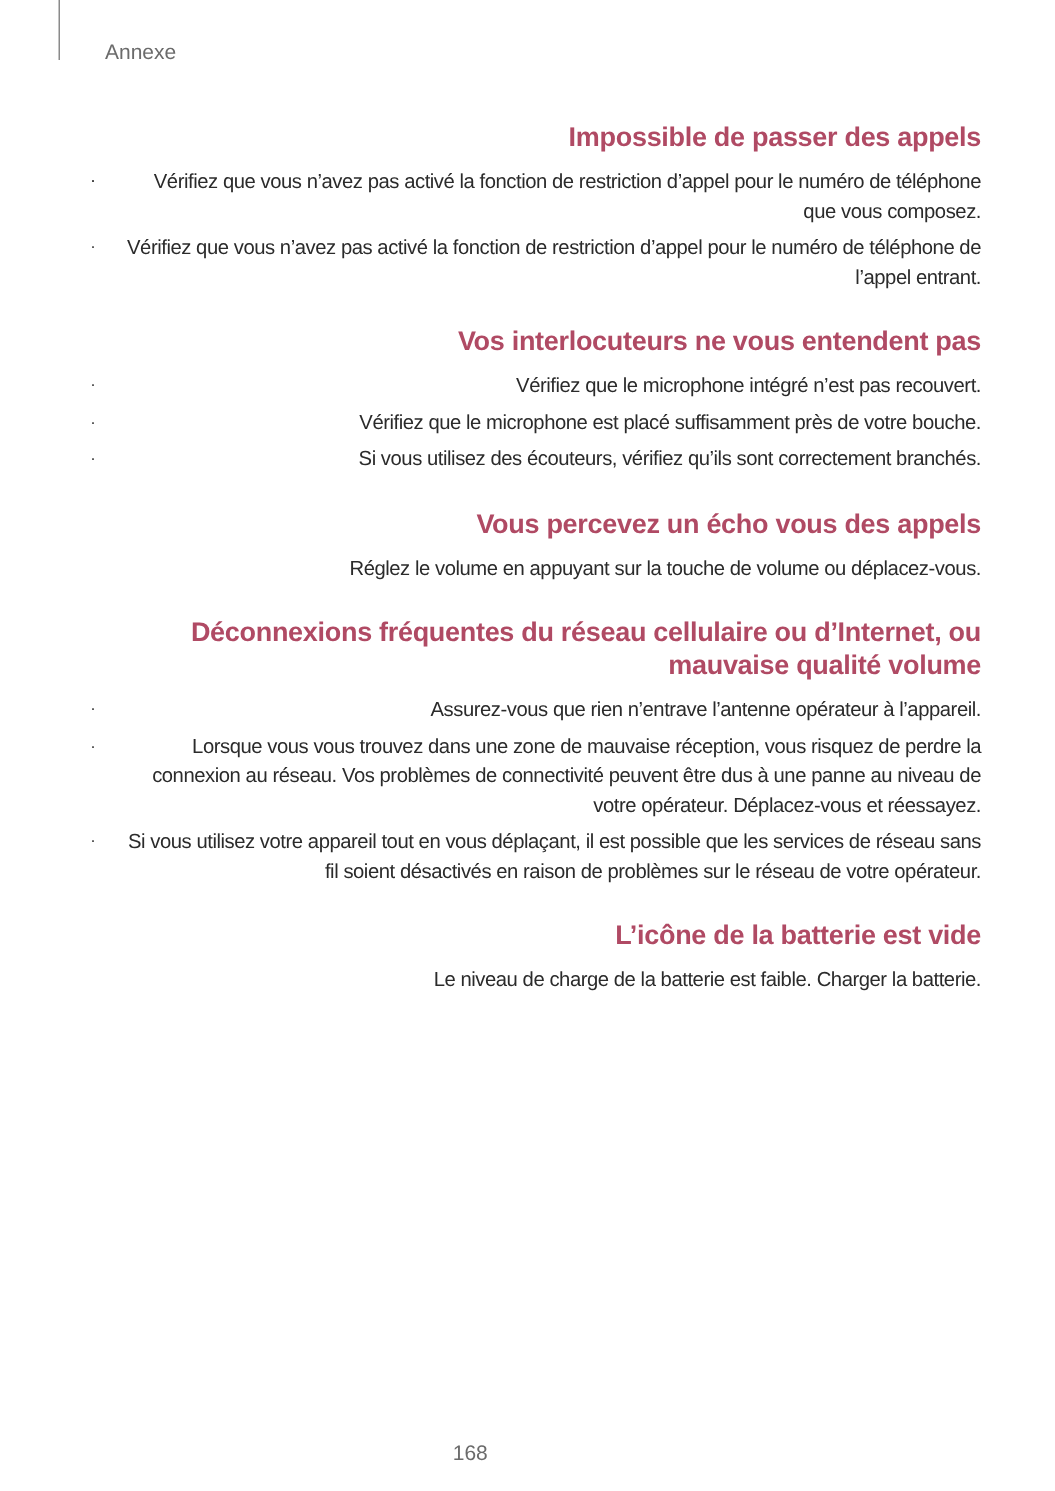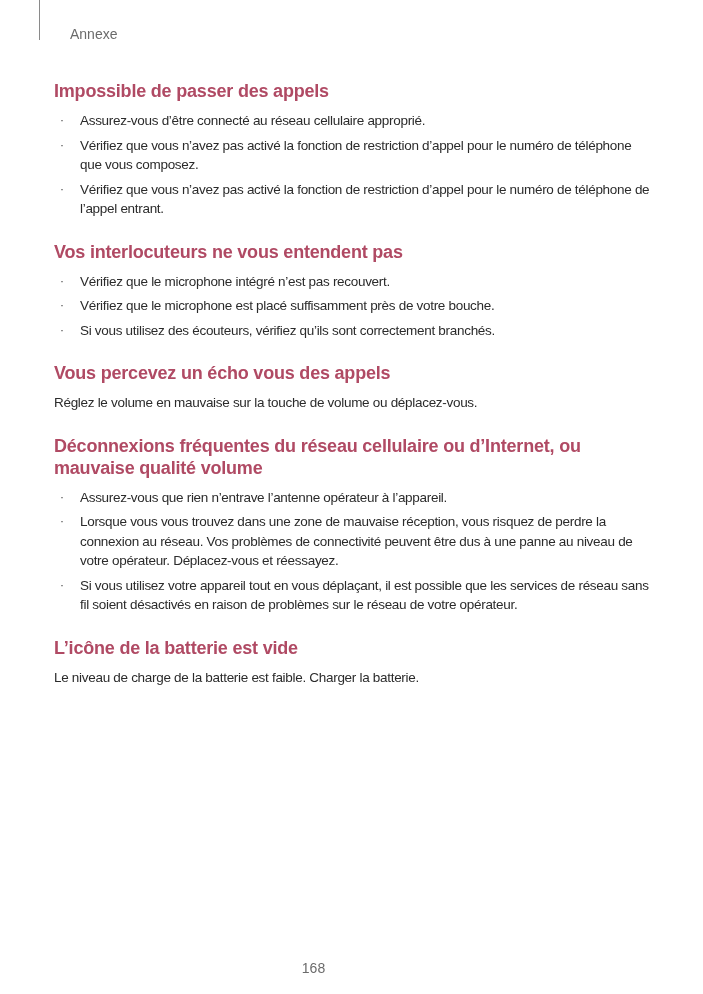--- a/index.html
+++ b/index.html
@@ -11,21 +11,21 @@
       position: absolute; left: 39px; top: 0; width: 1px; height: 40px; background: #8a8a8a;
     }
     .header-label {
       position: absolute; left: 70px; top: 26px; font-size: 14px; color: #6b6b6b;
     }
     .content { position: absolute; left: 54px; top: 80px; width: 600px; }
     .section-title {
       color: #b04a64; font-weight: bold; font-size: 18px; line-height: 22px;
       margin: 0 0 9px 0; letter-spacing: -0.2px;
     }
-    .section { margin-bottom: 22px; }
+    .section { margin-bottom: 22px; text-align: right; }
     .bullets { list-style: none; margin: 0; padding: 0; }
     .bullets li {
       position: relative; padding-left: 26px; font-size: 13.5px; line-height: 19.5px;
       margin-bottom: 5px; letter-spacing: -0.3px;
     }
     .bullets li .dot {
       position: absolute; left: 6px; top: 0; font-size: 12px; color: #444;
     }
     .para { font-size: 13.5px; line-height: 19.5px; margin: 0; letter-spacing: -0.3px; }
     .page-number {
@@ -37,38 +37,38 @@
 <body>
 
 <div class="header-rule"></div>
 <div class="header-label">Annexe</div>
 
 <div class="content">
 
   <div class="section">
     <h2 class="section-title">Impossible de passer des appels</h2>
     <ul class="bullets">
-      <li><span class="dot">·</span><span>Assurez-vous d’être connecté au réseau cellulaire approprié.</span></li>
+      <li><span class="dot">·</span></li>
       <li><span class="dot">·</span><span>Vérifiez que vous n’avez pas activé la fonction de restriction d’appel pour le numéro de téléphone que vous composez.</span></li>
       <li><span class="dot">·</span><span>Vérifiez que vous n’avez pas activé la fonction de restriction d’appel pour le numéro de téléphone de l’appel entrant.</span></li>
     </ul>
   </div>
 
   <div class="section">
     <h2 class="section-title">Vos interlocuteurs ne vous entendent pas</h2>
     <ul class="bullets">
       <li><span class="dot">·</span><span>Vérifiez que le microphone intégré n’est pas recouvert.</span></li>
       <li><span class="dot">·</span><span>Vérifiez que le microphone est placé suffisamment près de votre bouche.</span></li>
       <li><span class="dot">·</span><span>Si vous utilisez des écouteurs, vérifiez qu’ils sont correctement branchés.</span></li>
     </ul>
   </div>
 
   <div class="section">
     <h2 class="section-title">Vous percevez un écho vous des appels</h2>
-    <p class="para">Réglez le volume en mauvaise sur la touche de volume ou déplacez-vous.</p>
+    <p class="para">Réglez le volume en appuyant sur la touche de volume ou déplacez-vous.</p>
   </div>
 
   <div class="section">
     <h2 class="section-title">Déconnexions fréquentes du réseau cellulaire ou d’Internet, ou mauvaise qualité volume</h2>
     <ul class="bullets">
       <li><span class="dot">·</span><span>Assurez-vous que rien n’entrave l’antenne opérateur à l’appareil.</span></li>
       <li><span class="dot">·</span><span>Lorsque vous vous trouvez dans une zone de mauvaise réception, vous risquez de perdre la connexion au réseau. Vos problèmes de connectivité peuvent être dus à une panne au niveau de votre opérateur. Déplacez-vous et réessayez.</span></li>
       <li><span class="dot">·</span><span>Si vous utilisez votre appareil tout en vous déplaçant, il est possible que les services de réseau sans fil soient désactivés en raison de problèmes sur le réseau de votre opérateur.</span></li>
     </ul>
   </div>

